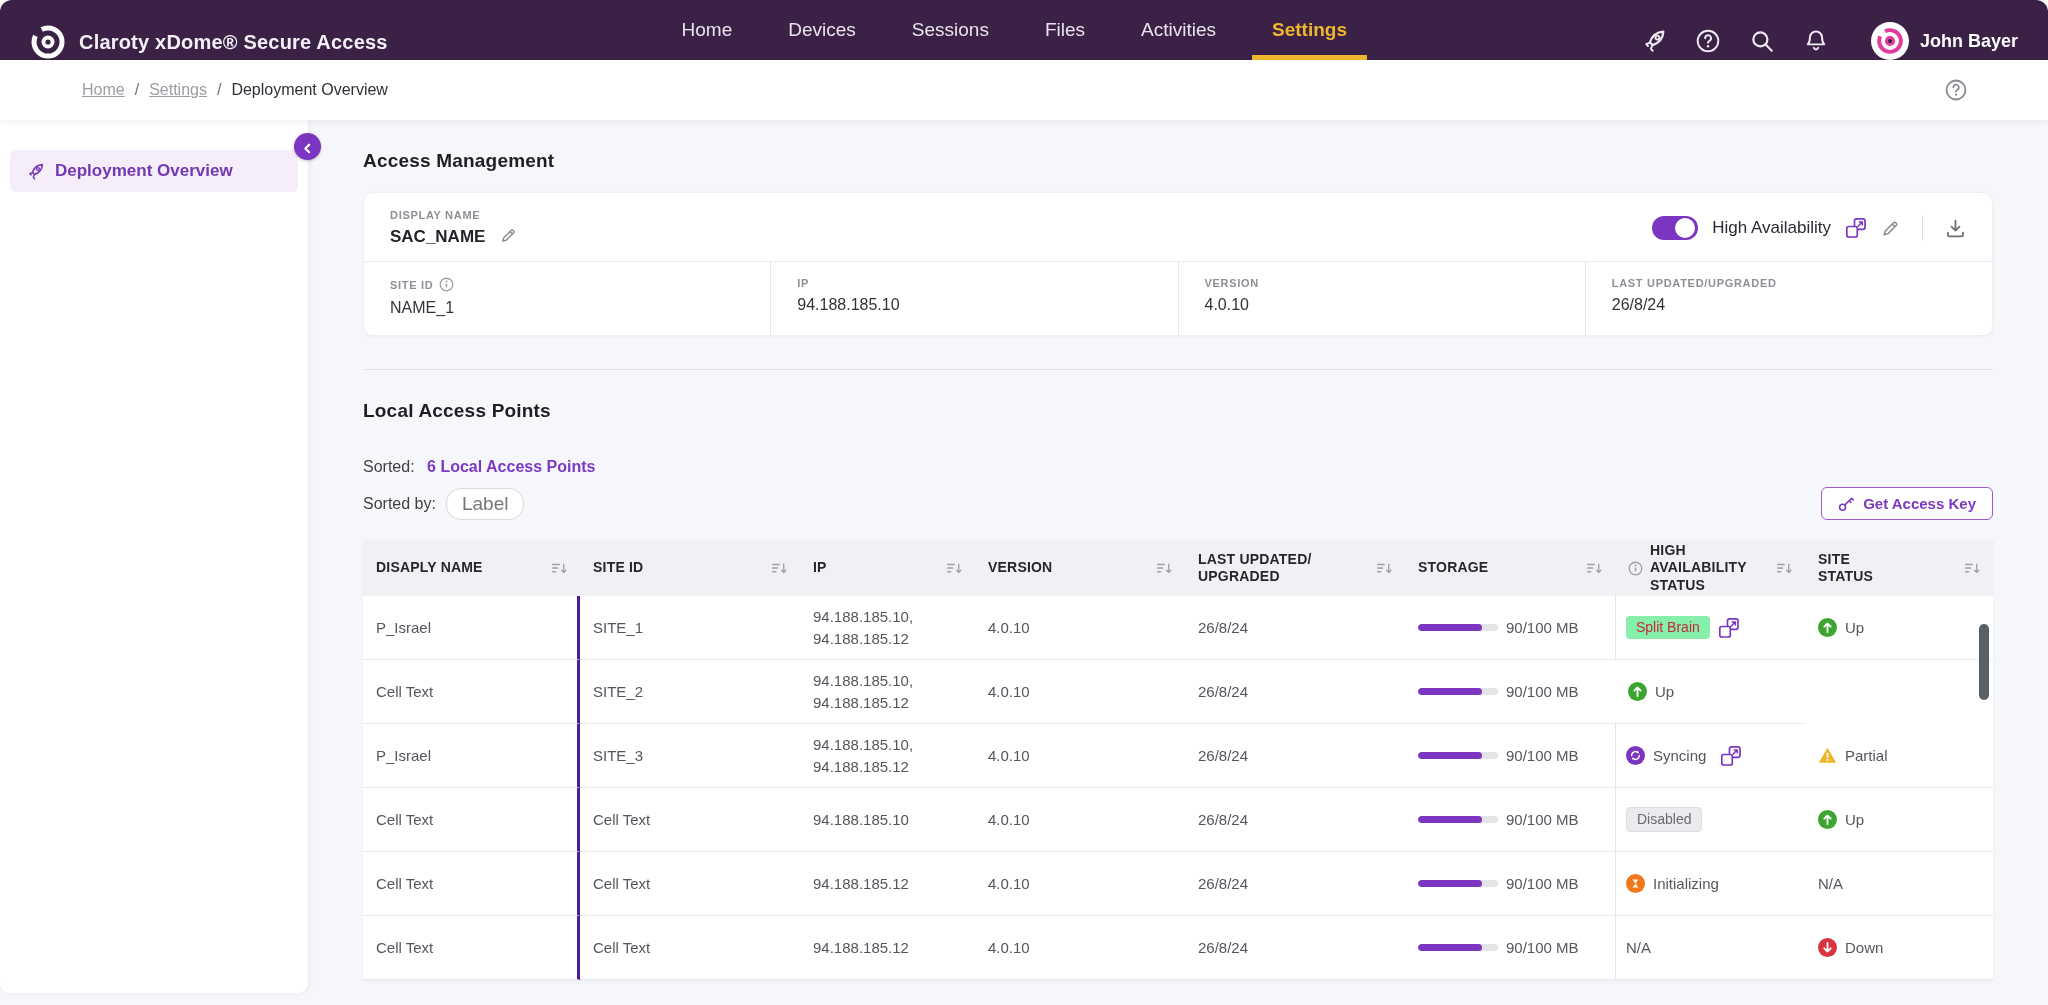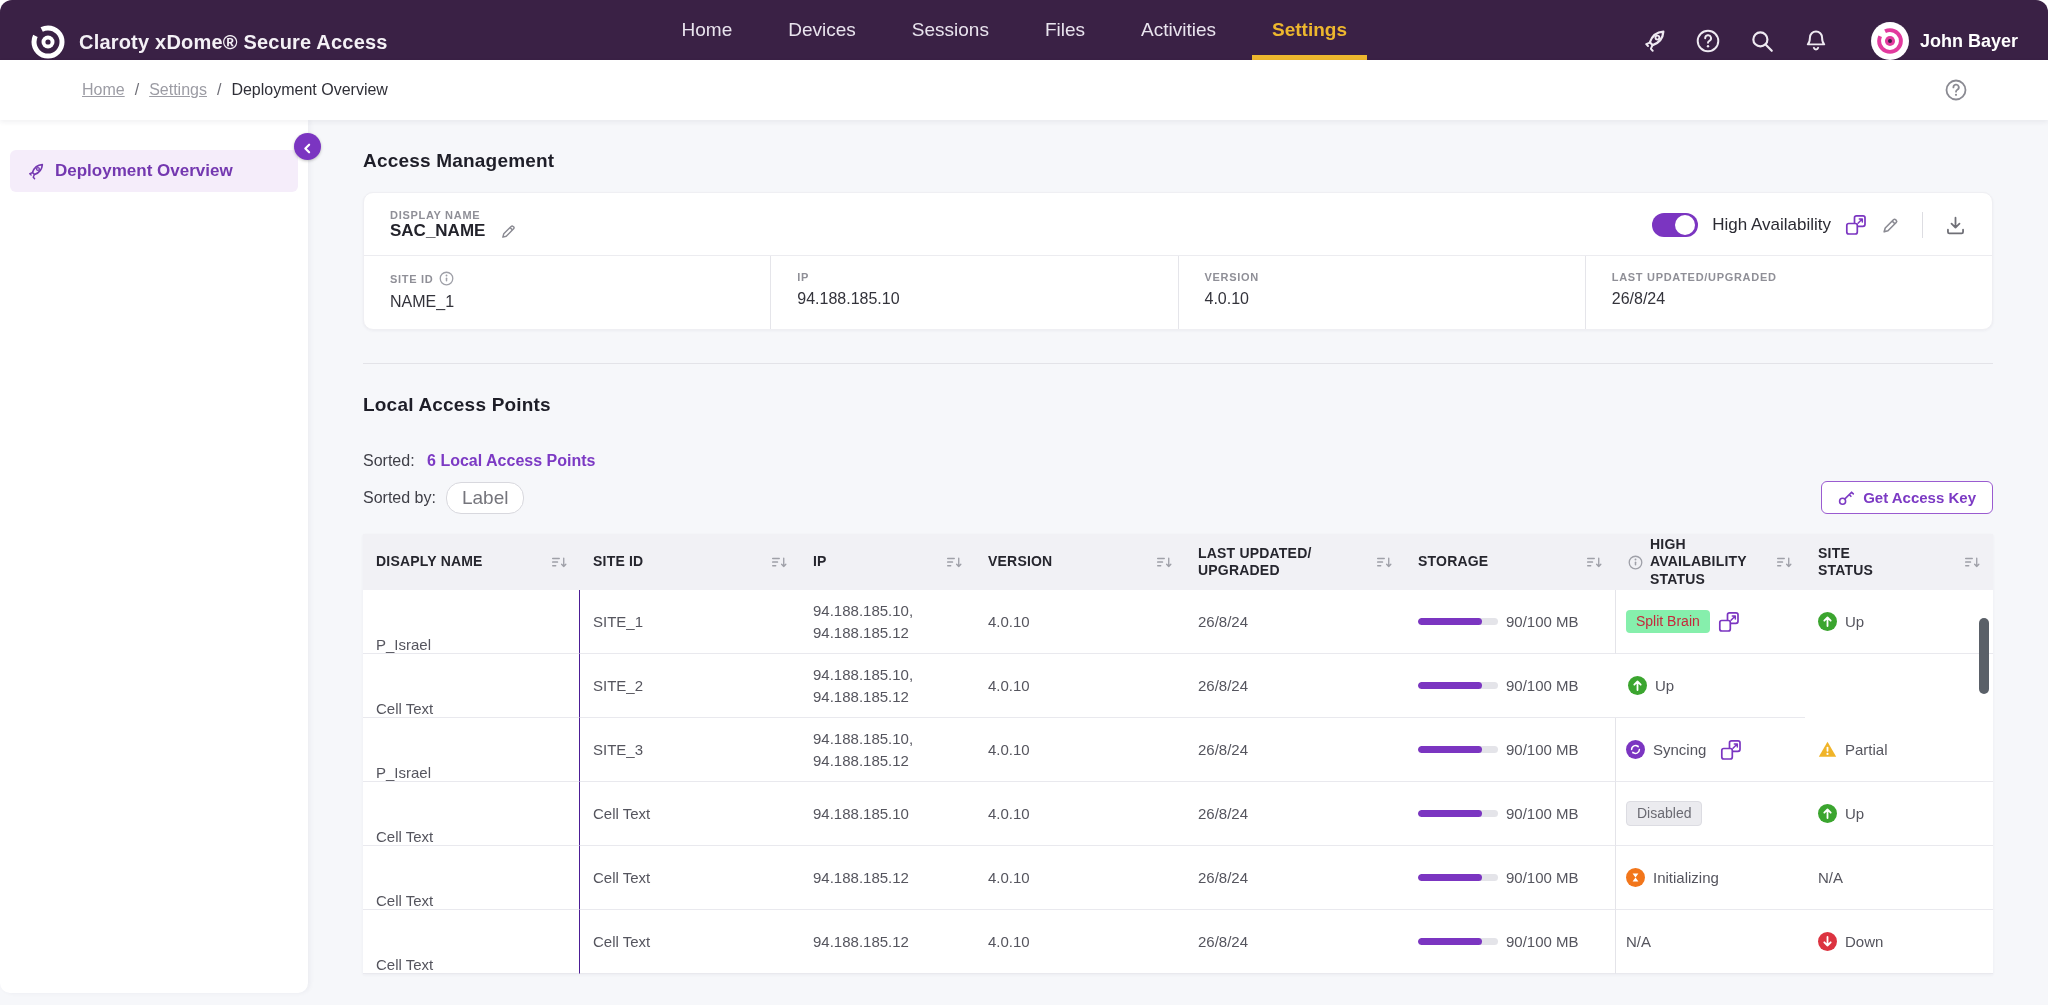--- a/index.html
+++ b/index.html
@@ -48,21 +48,21 @@
   .main { flex:1; padding:0 55px; }
 
   
   .section-title { margin-top:30px; font-size:19px; font-weight:700; color:#1E1E28;
                    letter-spacing:.2px; }
   .am-card { margin-top:20px; background:#fff; border:1px solid #EFEFF3;
              border-radius:10px; box-shadow:0 1px 3px rgba(40,40,70,.05); }
   .am-top { display:flex; justify-content:space-between; align-items:center;
             padding:16px 26px 14px 26px; }
   .lbl { font-size:11px; font-weight:700; letter-spacing:.7px; color:#8F8F97; }
-  .am-name-row { display:flex; align-items:center; gap:15px; }
+  .am-name-row { display:flex; align-items:flex-start; gap:15px; margin-top:6px; }
   .am-name { font-size:17px; font-weight:700; color:#23232B; }
   .am-right { display:flex; align-items:center; gap:14px; }
   .toggle { width:46px; height:24px; background:#7B35C1; border-radius:12px;
             position:relative; cursor:pointer; flex:none; }
   .toggle .knob { position:absolute; top:2px; right:3px; width:20px; height:20px;
             background:#fff; border-radius:50%; }
   .ha-label { font-size:17px; color:#2B2B33; }
   .vdiv { width:1px; height:26px; background:#DDDDE2; margin:0 8px; }
   .am-fields { display:flex; border-top:1px solid #ECECF0; }
   .field { flex:1; padding:15px 26px 18px 26px; }
@@ -93,21 +93,21 @@
   .thead { background:#F1F1F5; height:56px; }
   .thcell { display:flex; align-items:center; justify-content:space-between;
             padding:0 13px; gap:6px; }
   .th-label { font-size:14px; font-weight:700; color:#26262E; letter-spacing:.2px;
               white-space:pre-line; line-height:1.25; }
   .th-left { display:flex; align-items:center; gap:7px; }
   .trow { background:#fff; height:64px; }
   .trow > .tcell { border-bottom:1px solid #E9E9EE; }
   .tcell { display:flex; align-items:center; padding:0 13px; font-size:15px;
            color:#55555E; gap:8px; }
-  .c-name { border-right:1px solid #4c1d95;align-items:flex-end; }
+  .c-name { border-right:3px solid #4c1d95; }
   .c-ha   { border-left:1px solid #E4E4E9; padding-left:10px; }
   .pre { white-space:pre-line; line-height:1.45; }
   .bar { width:80px; height:7px; background:#E4E4E9; border-radius:4px;
          overflow:hidden; flex:none; }
   .bar .fill { display:block; height:100%; width:80%; background:#7B35C1;
          border-radius:4px; }
   .badge { border-radius:4px; padding:4px 10px; font-size:14px; line-height:1.1; }
   .badge-danger  { background:#86efac; color:#C5283C; }
   .badge-success { background:#DCEFDC; color:#456B45; }
   .badge-neutral { background:#EBEBEF; color:#6A6A72; border:1px solid #DCDCE2; }

